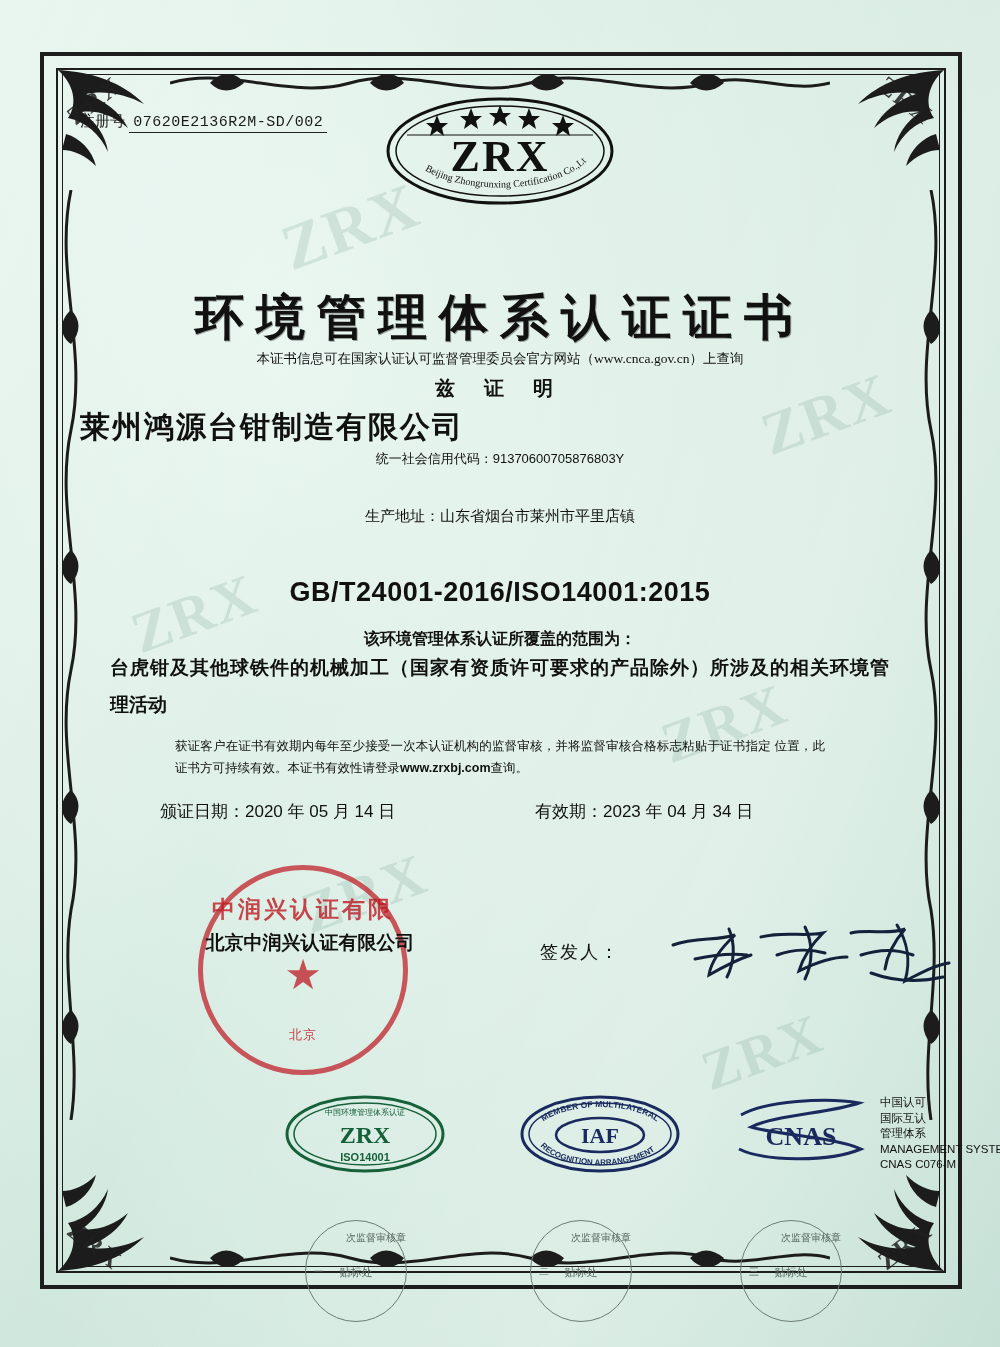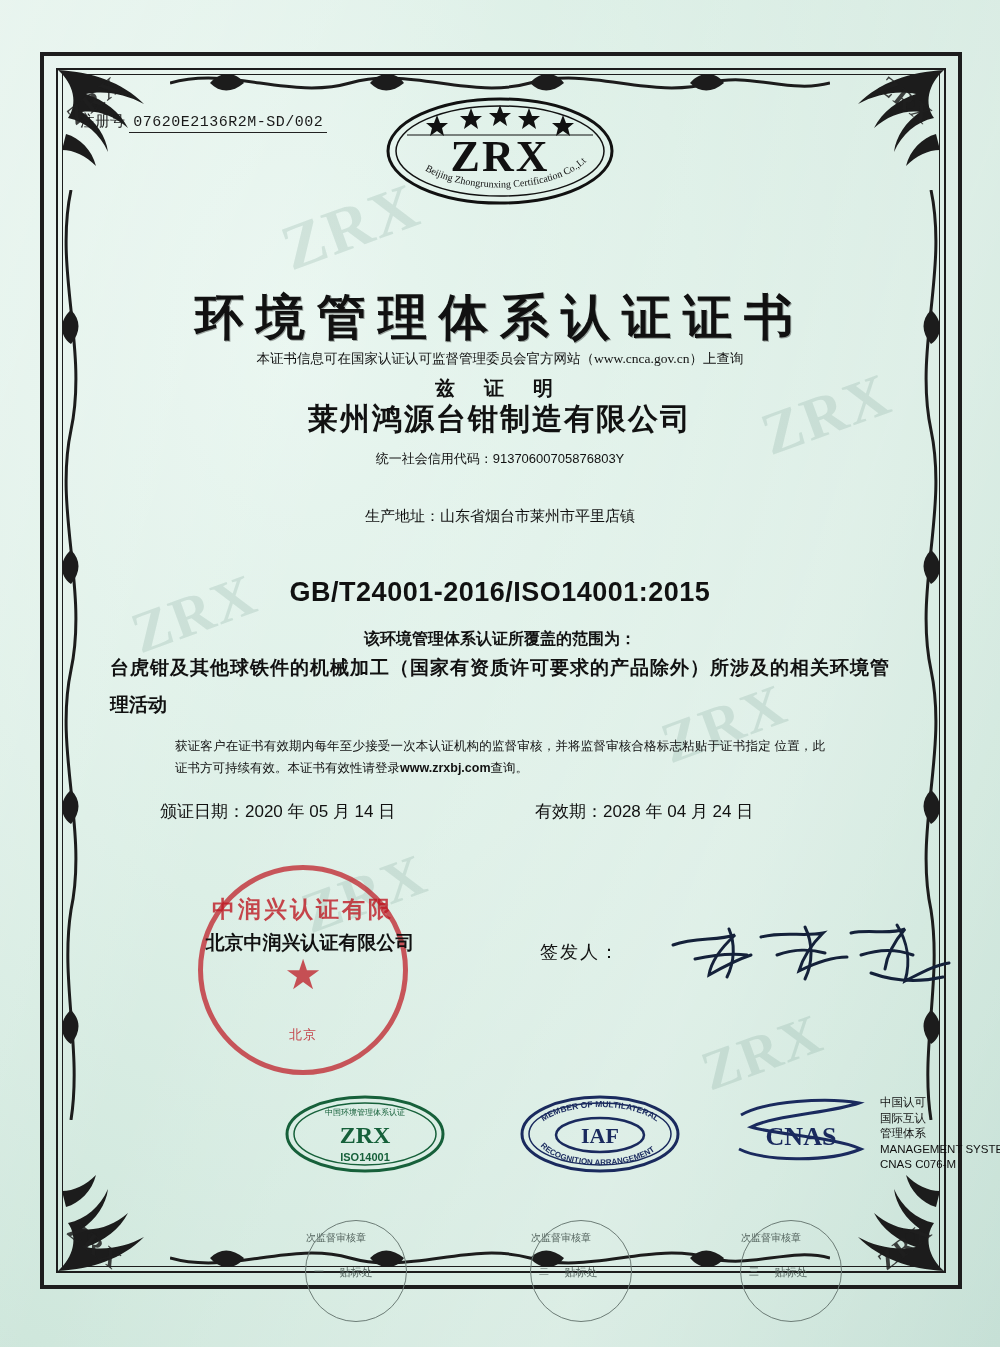--- a/index.html
+++ b/index.html
@@ -94,22 +94,22 @@
     position:absolute;left:0;right:0;top:255px;
     text-align:center;font-size:13.5px;color:#111;
     font-family:"Liberation Serif", serif;
   }
   .zizheng{
     position:absolute;left:0;right:0;top:280px;
     text-align:center;font-size:20px;font-weight:bold;color:#111;
     letter-spacing:12px;font-family:"Liberation Serif", serif;
   }
   .company{
-    position:absolute;left:0;right:0;top:304px;
-    text-align:center;font-size:30px;font-weight:bold;color:#111;
+    position:absolute;left:0;right:0;top:312px;
+    text-align:left;font-size:30px;font-weight:bold;color:#111;
     letter-spacing:2px;font-family:"Liberation Serif", serif;
   }
   .credit{
     position:absolute;left:0;right:0;top:355px;
     text-align:center;font-size:13px;color:#111;
   }
   .addr1{
     position:absolute;left:0;right:0;top:388px;
     text-align:center;font-size:15px;color:#111;
   }
@@ -202,21 +202,21 @@
 
   
   .stamp-row{position:absolute;left:0;right:0;top:1125px;height:110px;}
   .stamp{
     position:absolute;width:100px;height:100px;border:1px solid #6c7c76;border-radius:50%;
     color:#55655f;
   }
   .stamp .lbl{
     position:absolute;left:0;right:0;top:44px;text-align:center;font-size:11px;color:#55655f;
   }
-  .stamp .t{position:absolute;top:10px;left:0;right:0;text-align:left;font-size:10px;}
+  .stamp .t{position:absolute;top:10px;left:0;right:0;text-align:right;font-size:10px;}
   .stamp .l{position:absolute;left:8px;top:44px;font-size:10px;}
   .st1{left:225px;}
   .st2{left:450px;}
   .st3{left:660px;}
   .nowrap{white-space:nowrap;}
 </style>
 </head>
 <body>
 
 <div class="page">
@@ -314,21 +314,21 @@
 
     <div class="note">
       <span>获证客户在证书有效期内每年至少接受一次本认证机构的监督审核，并将监督审核合格标志粘贴于证书指定</span>
       <span>位置，此证书方可持续有效。本证书有效性请登录</span><b>www.zrxbj.com</b><span>查询。</span>
     </div>
 
     <div class="issue-date">
       <span>颁证日期：</span><span class="v">2020 年 05 月 14 日</span>
     </div>
     <div class="expiry">
-      <span>有效期：</span><span class="v">2028 年 04 月 24 日</span>
+      <span>有效期：</span><span class="v">2023 年 04 月 34 日</span>
     </div>
 
     <div class="seal">
       <div class="seal-text">中润兴认证有限</div>
       <div class="seal-star">★</div>
       <div class="seal-sub">北京</div>
     </div>
 
     <div class="issuer-block">
       <div class="issuer-name">北京中润兴认证有限公司</div>

